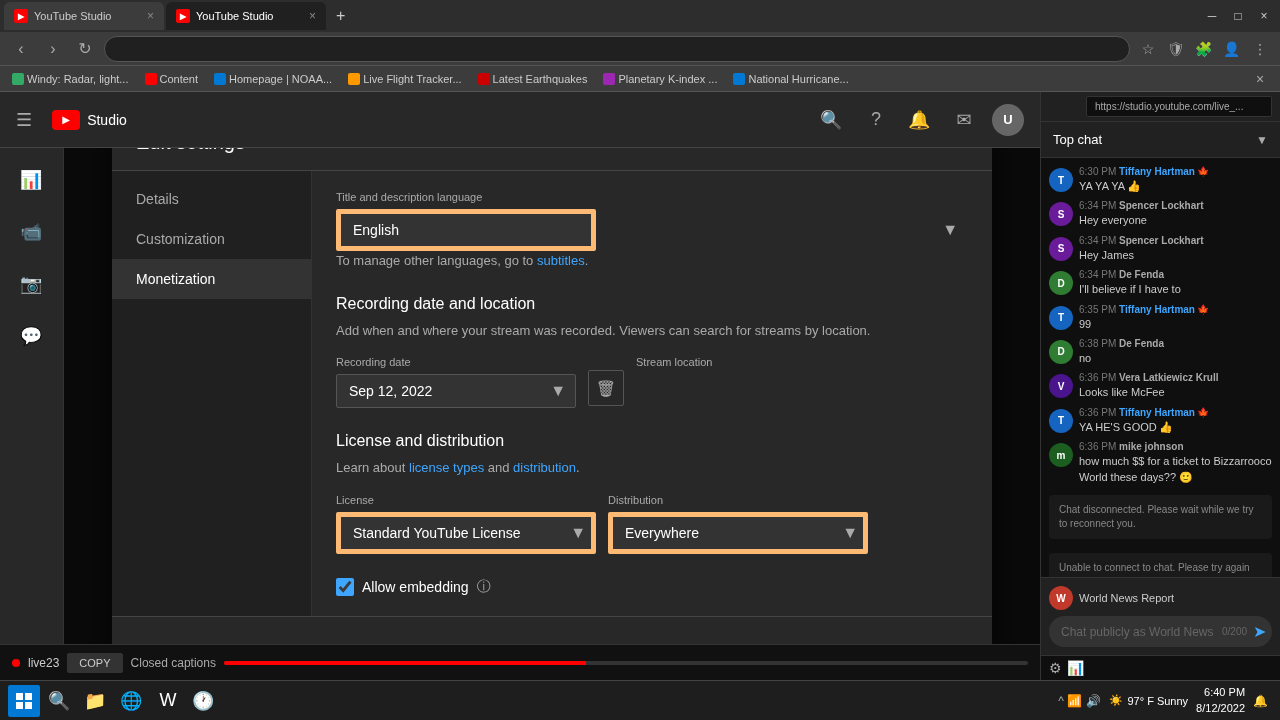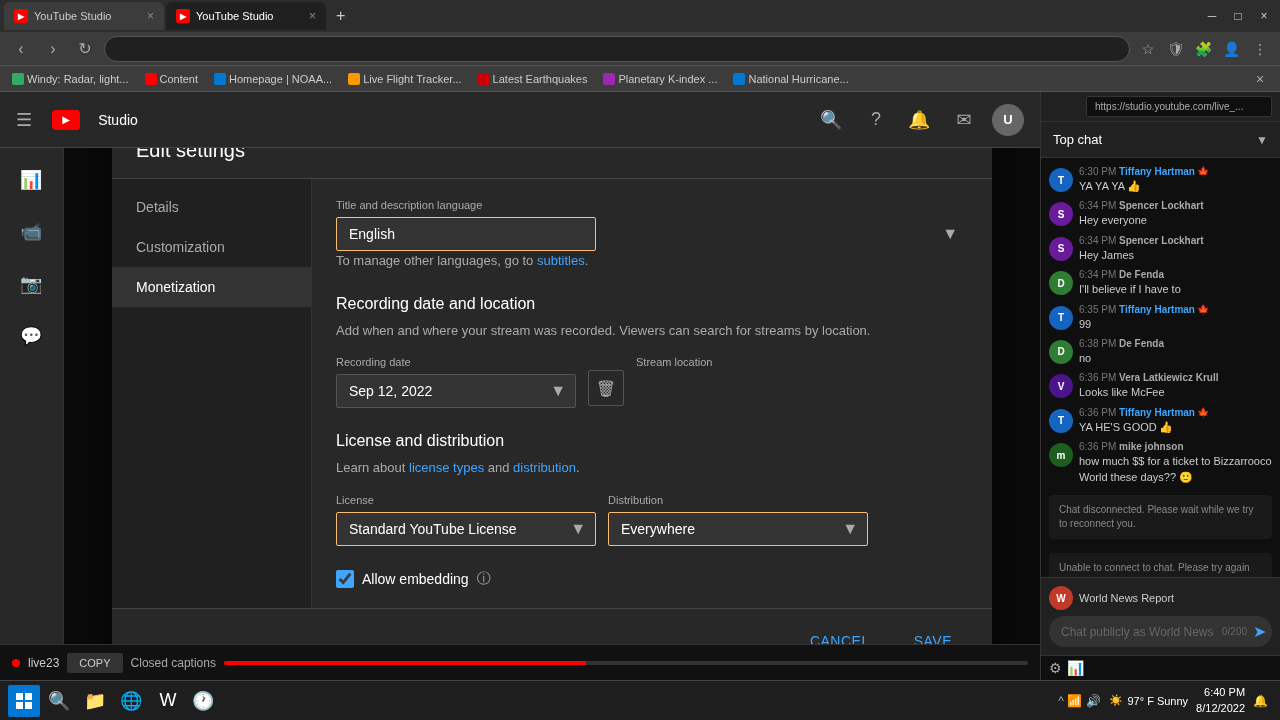--- a/index.html
+++ b/index.html
@@ -27,21 +27,21 @@
 
     
     .main-layout { display: flex; flex: 1; overflow: hidden; }
 
     
     .studio-area { display: flex; flex-direction: column; flex: 1; background: #202020; overflow: hidden; }
 
     
     .studio-header { background: #282828; height: 56px; display: flex; align-items: center; padding: 0 16px; gap: 12px; border-bottom: 1px solid #444; }
     .hamburger { color: #aaa; font-size: 18px; cursor: pointer; margin-right: 8px; }
-    .yt-logo { display: flex; align-items: center; gap: 18px; }
+    .yt-logo { display: flex; align-items: center; gap: 7px; }
     .yt-logo .yt-icon { background: #f00; border-radius: 4px; width: 28px; height: 20px; display: flex; align-items: center; justify-content: center; }
     .yt-logo .yt-icon::after { content: '▶'; color: #fff; font-size: 10px; }
     .yt-logo-text { font-size: 14px; font-weight: 500; color: #fff; }
     .header-spacer { flex: 1; }
     .header-icon { color: #aaa; width: 32px; height: 32px; display: flex; align-items: center; justify-content: center; font-size: 18px; cursor: pointer; }
     .user-avatar { width: 32px; height: 32px; background: #666; border-radius: 50%; display: flex; align-items: center; justify-content: center; font-size: 13px; font-weight: bold; cursor: pointer; }
 
     
     .studio-content { display: flex; flex: 1; overflow: hidden; }
 
@@ -69,21 +69,21 @@
     
     .modal-content { flex: 1; overflow-y: auto; padding: 20px 24px; }
     .form-section { margin-bottom: 24px; }
     .form-section-title { font-size: 16px; font-weight: 500; color: #fff; margin-bottom: 8px; }
     .form-section-desc { font-size: 13px; color: #aaa; margin-bottom: 16px; line-height: 1.5; }
     .form-section-desc a { color: #3ea6ff; text-decoration: none; }
     .form-row { display: flex; align-items: flex-start; gap: 12px; margin-bottom: 12px; }
     .form-group { display: flex; flex-direction: column; gap: 4px; }
     .form-label { font-size: 11px; color: #aaa; margin-bottom: 2px; }
     .form-select-wrapper { position: relative; display: inline-flex; }
-    .form-select { background: #333; border: 1px solid #fdba74; color: #fff; padding: 8px 36px 8px 12px; font-size: 14px; border-radius: 2px; appearance: none; cursor: pointer; min-width: 200px; }
+    .form-select { background: #333; border: 5px solid #fdba74; color: #fff; padding: 8px 36px 8px 12px; font-size: 14px; border-radius: 2px; appearance: none; cursor: pointer; min-width: 200px; }
     .select-arrow { position: absolute; right: 10px; top: 50%; transform: translateY(-50%); color: #aaa; pointer-events: none; }
     .form-input { background: #333; border: 1px solid #555; color: #fff; padding: 8px 12px; font-size: 14px; border-radius: 2px; min-width: 200px; }
     .form-input::placeholder { color: #777; }
 
     .date-picker-wrapper { position: relative; display: flex; }
     .date-picker { background: #333; border: 1px solid #555; color: #fff; padding: 8px 36px 8px 12px; font-size: 14px; border-radius: 2px; min-width: 240px; appearance: none; cursor: pointer; }
     .date-picker-arrow { position: absolute; right: 10px; top: 50%; transform: translateY(-50%); color: #aaa; pointer-events: none; }
     .delete-btn { background: none; border: 1px solid #555; color: #aaa; width: 36px; height: 36px; display: flex; align-items: center; justify-content: center; cursor: pointer; border-radius: 2px; font-size: 16px; align-self: flex-end; margin-bottom: 2px; }
 
     .form-select-wide { min-width: 260px; }

